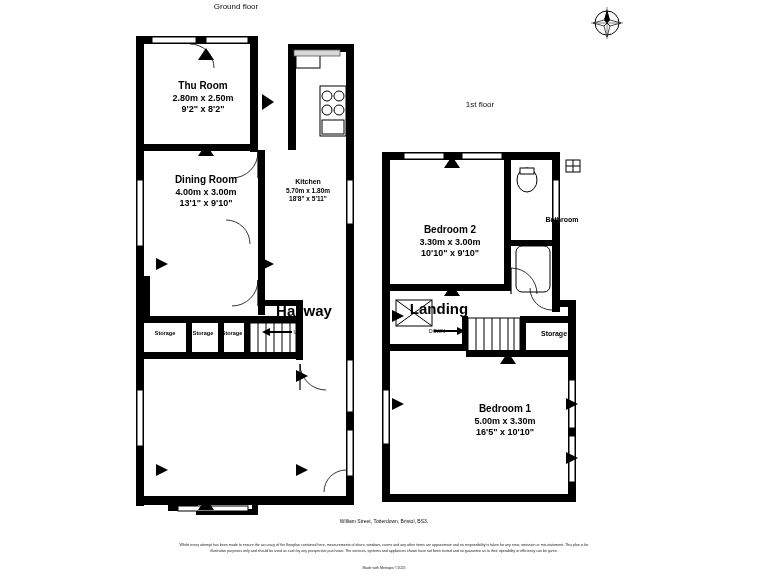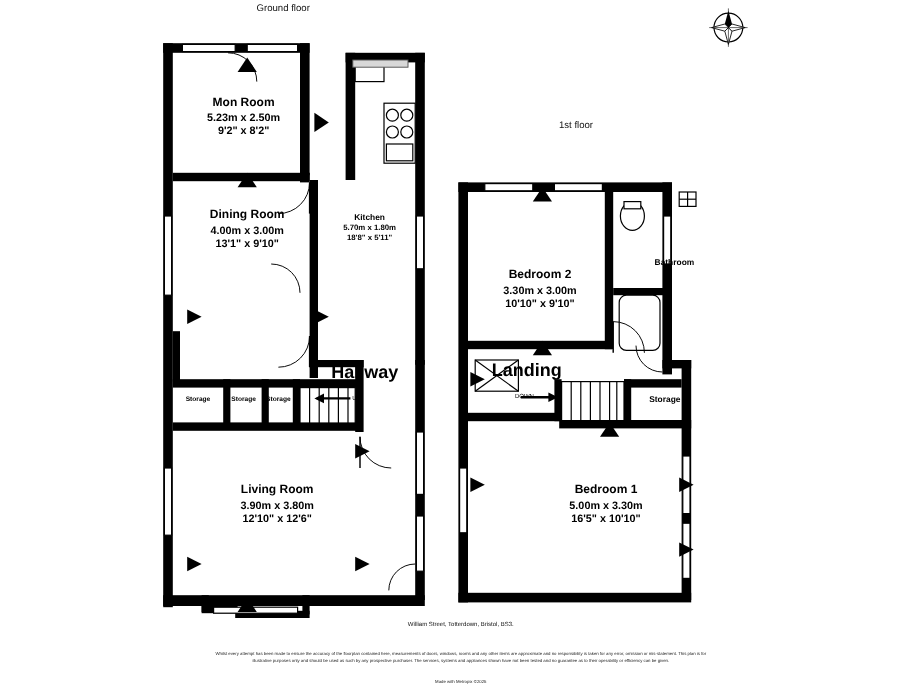--- a/index.html
+++ b/index.html
@@ -215,42 +215,37 @@
       <polygon points="452,284 460,296 444,296"></polygon>
       <polygon points="392,398 404,404 392,410"></polygon>
       <polygon points="392,310 404,316 392,322"></polygon>
       <polygon points="566,398 578,404 566,410"></polygon>
       <polygon points="566,452 578,458 566,464"></polygon>
       <polygon points="508,352 516,364 500,364"></polygon>
     </g>
   </svg>
 
   <div class="lbl" style="left:150px;top:80px;width:106px;">
-    <div class="roomname">Mon Room</div>
-    <div class="dim">5.23m  x 2.50m</div>
+    <div class="roomname">Thu Room</div>
+    <div class="dim">2.80m  x 2.50m</div>
     <div class="dim">9'2"   x 8'2"</div>
   </div>
 
   <div class="lbl" style="left:148px;top:174px;width:116px;">
     <div class="roomname">Dining Room</div>
     <div class="dim">4.00m  x 3.00m</div>
     <div class="dim">13'1"   x 9'10"</div>
   </div>
 
   <div class="lbl" style="left:272px;top:178px;width:72px;">
     <div class="smallroom">Kitchen</div>
     <div class="smalldim">5.70m  x 1.80m</div>
     <div class="smalldim">18'8"  x 5'11"</div>
   </div>
 
-  <div class="lbl" style="left:148px;top:403px;width:166px;">
-    <div class="roomname">Living Room</div>
-    <div class="dim">3.90m  x 3.80m</div>
-    <div class="dim">12'10"   x 12'6"</div>
-  </div>
 
   <div class="lbl hall" style="left:272px;top:302px;width:64px;">Hallway</div>
   <div class="lbl tiny" style="left:144px;top:330px;width:42px;">Storage</div>
   <div class="lbl tiny" style="left:182px;top:330px;width:42px;">Storage</div>
   <div class="lbl tiny" style="left:215px;top:330px;width:34px;">Storage</div>
   <div class="lbl" style="left:286px;top:329px;width:22px;font-size:5px;">UP</div>
 
   <div class="lbl" style="left:392px;top:200px;width:116px;margin-top:24px;">
     <div class="roomname">Bedroom 2</div>
     <div class="dim">3.30m  x 3.00m</div>

